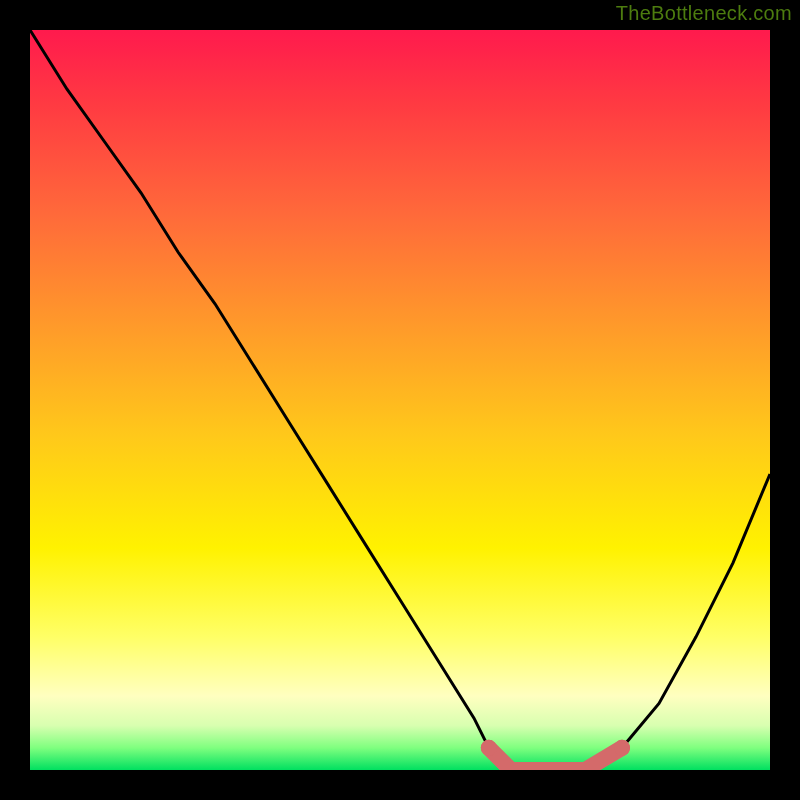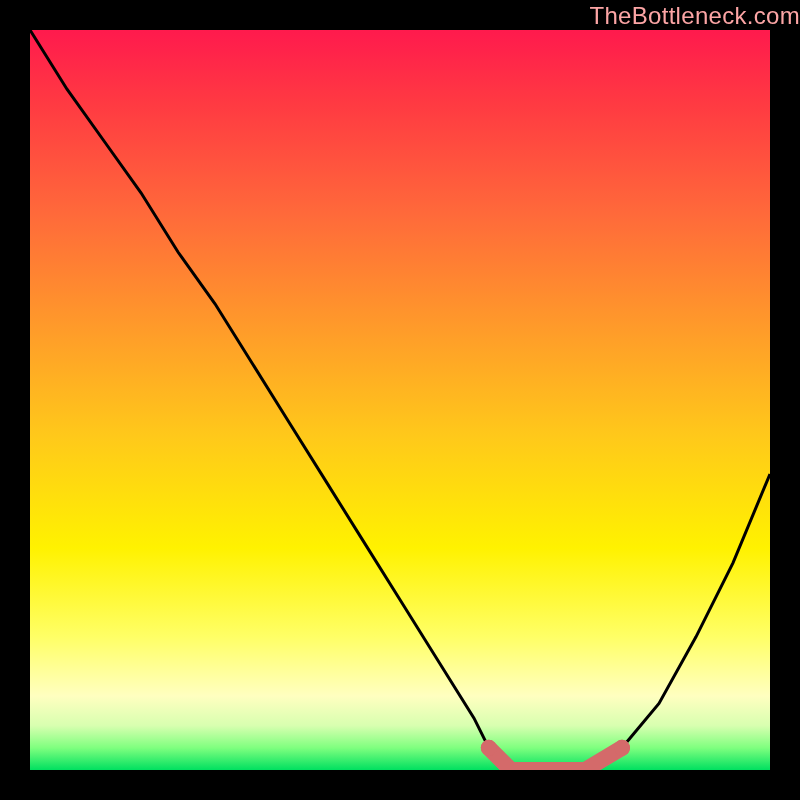--- a/index.html
+++ b/index.html
@@ -36,24 +36,24 @@
   }
   .curve-svg {
     position: absolute;
     inset: 0;
     width: 740px;
     height: 740px;
   }
   .watermark {
     position: absolute;
     top: 2px;
-    right: 0;
-    color: #fca5a5;
+    right: 8px;
+    color: #4d7c0f;
     font-family: Arial, Helvetica, sans-serif;
-    font-size: 24px;
+    font-size: 20px;
     letter-spacing: 0.3px;
     user-select: none;
   }
 </style>
 </head>
 <body>
 
 <div class="stage">
 
   <div class="watermark">TheBottleneck.com</div>

